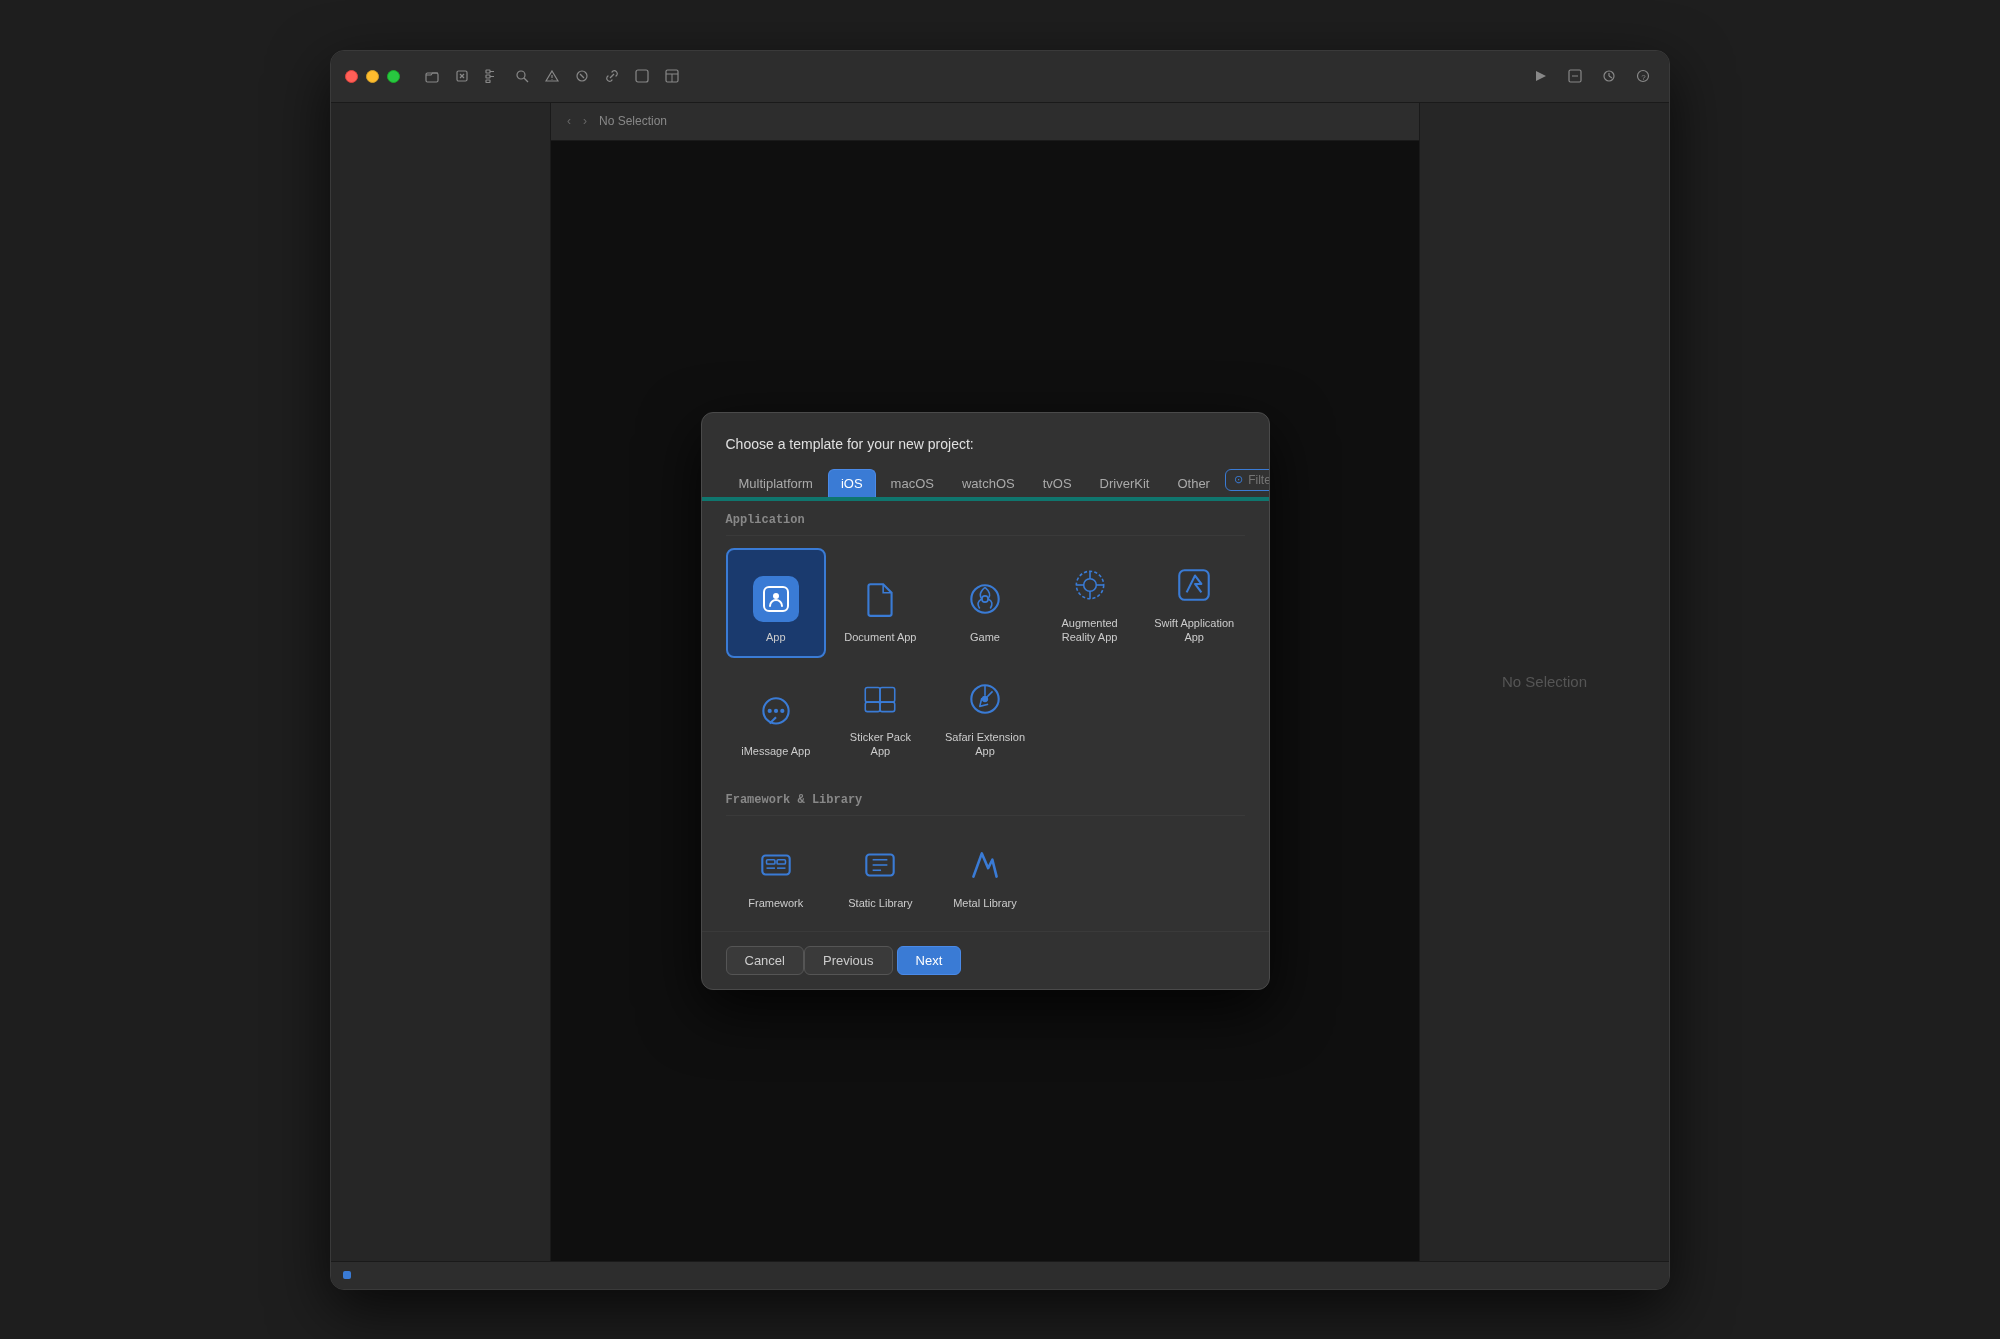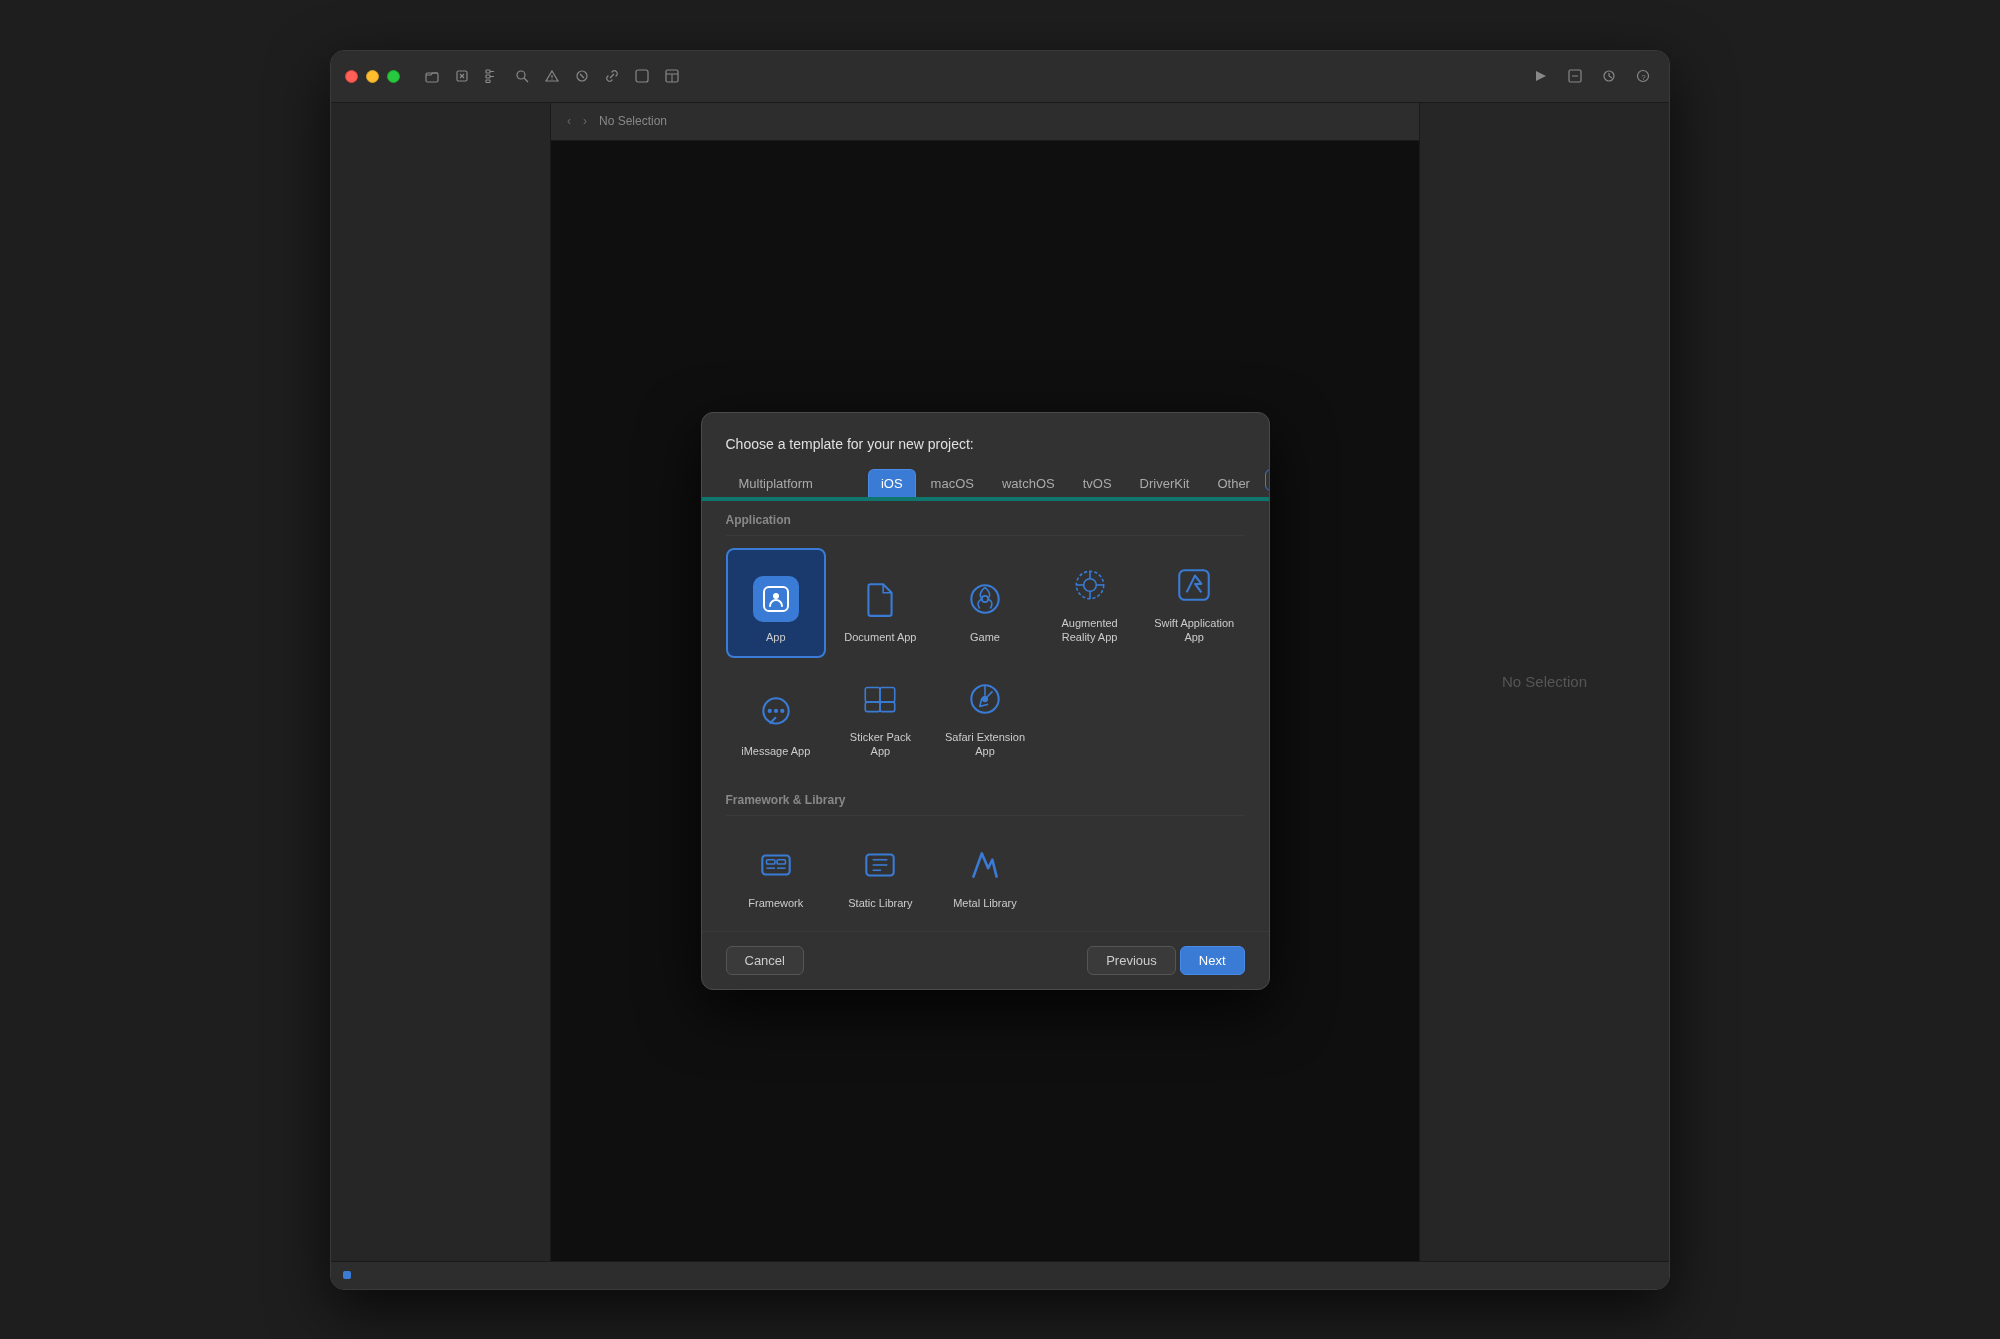--- a/index.html
+++ b/index.html
@@ -216,21 +216,20 @@
       border-radius: 6px 6px 0 0;
       border: 1px solid transparent;
       border-bottom: none;
       margin-bottom: -1px;
     }
 
     .tab-item.active {
       background: #3a7bd5;
       color: #fff;
       border-color: #4a8ae8;
-      margin-left: 40px;
     }
 
     .tab-filter {
       margin-left: auto;
       display: flex;
       align-items: center;
       border: 1.5px solid #3a7bd5;
       border-radius: 6px;
       padding: 3px 8px;
       gap: 5px;
@@ -257,20 +256,21 @@
       overflow-y: auto;
     }
 
     .section-header {
       color: #888;
       font-size: 12px;
       font-weight: 600;
       padding: 12px 0 8px;
       border-bottom: 1px solid #3a3a3a;
       margin-bottom: 4px;
+      font-family: Liberation Mono, monospace;
     }
 
     .template-grid {
       display: grid;
       grid-template-columns: repeat(5, 1fr);
       gap: 4px;
       padding: 8px 0;
     }
 
     .template-item {
@@ -323,21 +323,20 @@
     .framework-grid {
       display: grid;
       grid-template-columns: repeat(5, 1fr);
       gap: 4px;
       padding: 8px 0;
     }
 
     .modal-footer {
       display: flex;
       align-items: center;
-      justify-content: space-between;
       padding: 14px 24px;
       border-top: 1px solid #3a3a3a;
     }
 
     .btn {
       padding: 6px 18px;
       border-radius: 6px;
       font-size: 13px;
       cursor: pointer;
       border: 1px solid #555;

